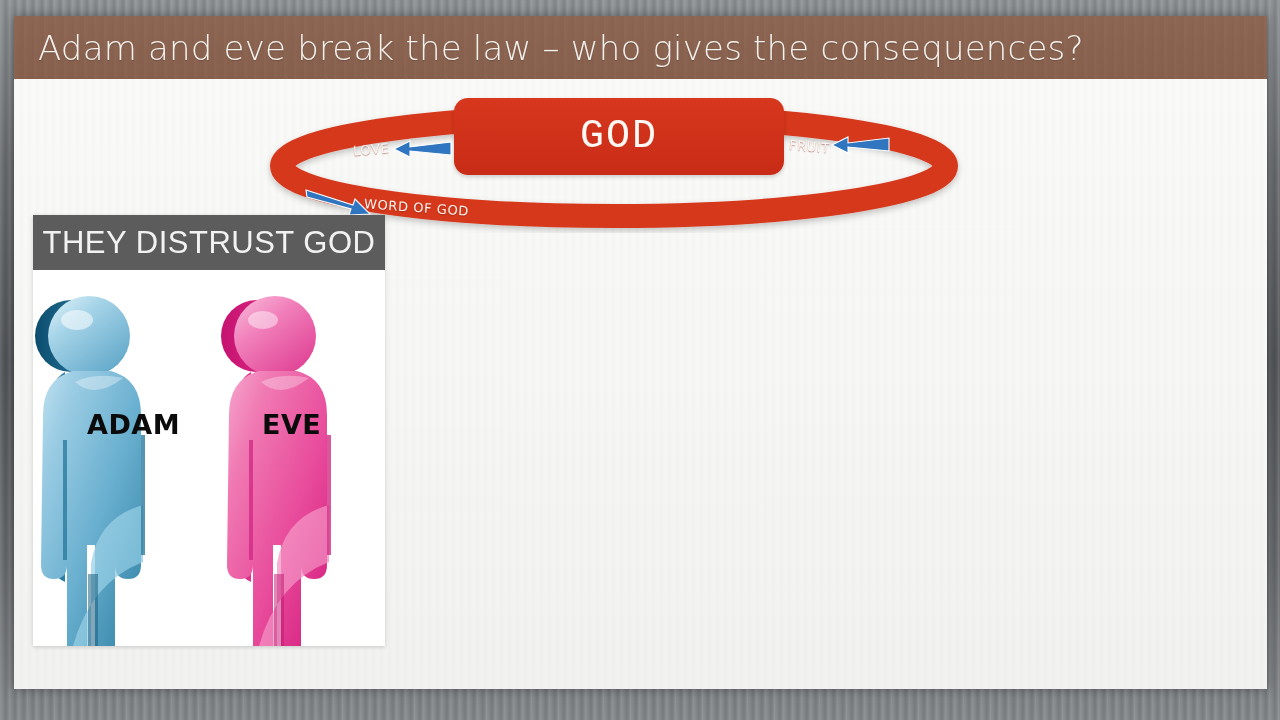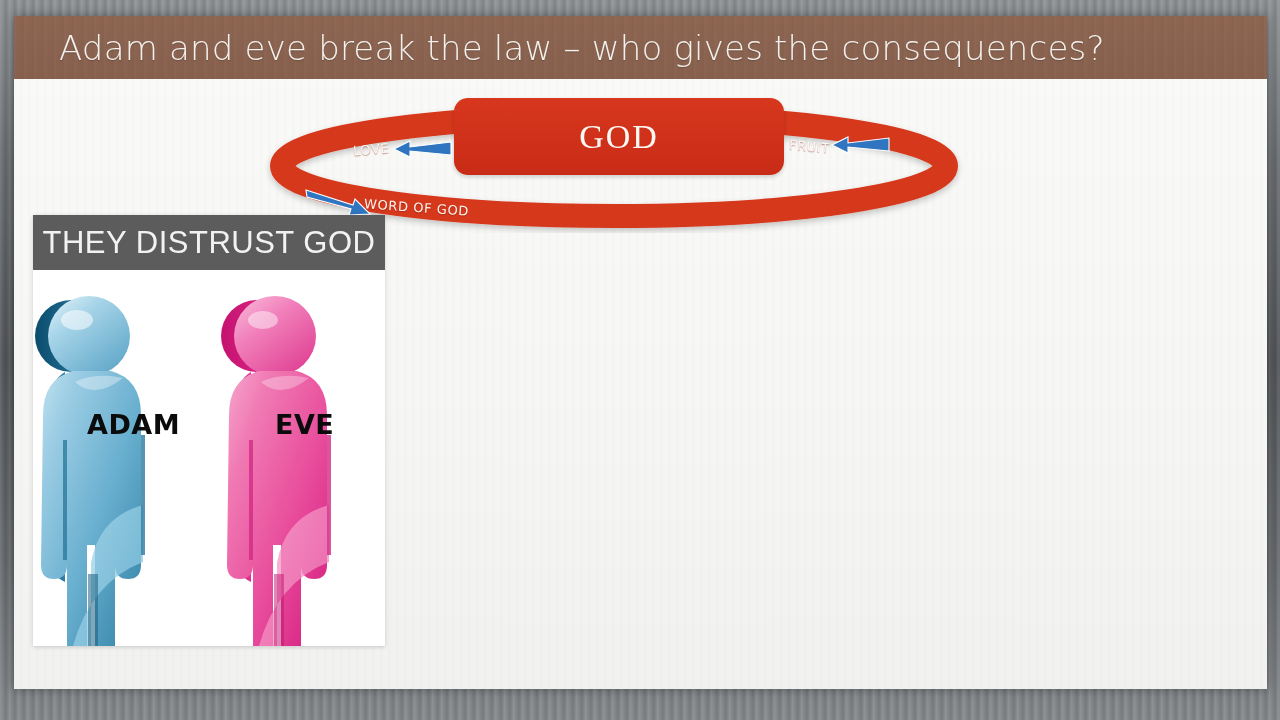--- a/index.html
+++ b/index.html
@@ -56,21 +56,20 @@
     position: absolute;
     left: 24px; top: 50%;
     transform: translateY(-50%);
     color: #f4f0ec;
     font-size: 34px;
     font-weight: 300;
     letter-spacing: 0.2px;
     white-space: nowrap;
     font-family: "DejaVu Sans", sans-serif;
     text-shadow: 0 1px 1px rgba(0,0,0,0.20);
-    margin-left: 21px;
   }
 
   
   #diagram {
     position: absolute;
     left: 250px; top: 72px;
     width: 700px; height: 145px;
   }
   #ring-svg { position: absolute; left: 0; top: 0; }
 
@@ -80,24 +79,24 @@
     width: 330px; height: 77px;
     background: linear-gradient(180deg,#d6371d 0%, #cf3019 60%, #c82c16 100%);
     border-radius: 14px;
     box-shadow: 0 2px 4px rgba(0,0,0,0.18);
     display: flex;
     align-items: center;
     justify-content: center;
   }
   #god-label {
     color: #fdf8f3;
-    font-size: 34px;
+    font-size: 40px;
     font-weight: 300;
     letter-spacing: 2px;
-    font-family: Liberation Serif, serif;
+    font-family: Liberation Mono, monospace;
     line-height: 1;
   }
 
   .ring-label {
     position: absolute;
     color: #fdf6f0;
     font-family: "DejaVu Sans", sans-serif;
     font-weight: 400;
     font-size: 13px;
     letter-spacing: 0.6px;
@@ -150,21 +149,21 @@
 
   .fig-name {
     position: absolute;
     font-family: "DejaVu Sans", sans-serif;
     font-weight: bold;
     color: #0b0b0b;
     font-size: 27px;
     letter-spacing: 0.5px;
   }
   #name-adam { left: 54px; top: 139px; }
-  #name-eve  { left: 242px; top: 139px; }
+  #name-eve  { left: 229px; top: 139px; }
 </style>
 </head>
 <body>
 
 <div id="frame">
 
   <div id="slide">
 
     <div id="title-bar">
       <div id="title-text">Adam and eve break the law – who gives the consequences?</div>

